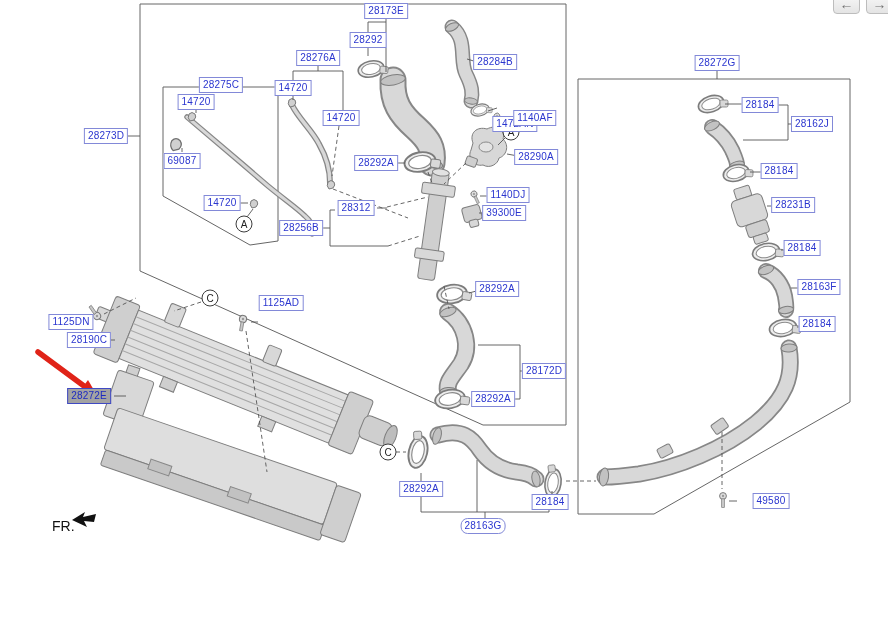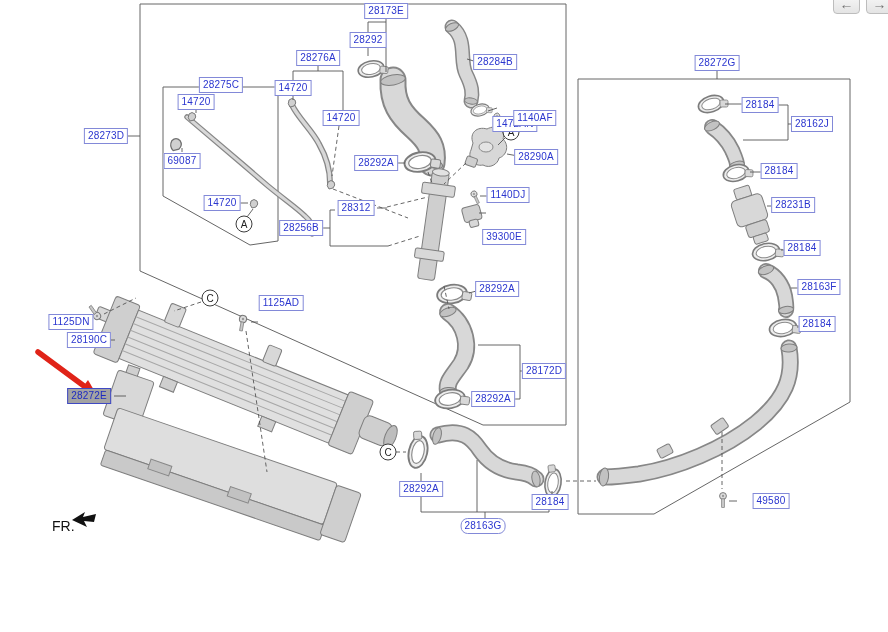--- a/index.html
+++ b/index.html
@@ -266,21 +266,21 @@
       <div class="plabel" style="left: 341px; top: 118px;">14720</div>
       <div class="plabel" style="left: 106px; top: 136px;">28273D</div>
       <div class="plabel" style="left: 182px; top: 161px;">69087</div>
       <div class="plabel" style="left: 515px; top: 108px; margin-top: 16px;">1472AN</div>
       <div class="plabel" style="left: 535px; top: 118px;">1140AF</div>
       <div class="plabel" style="left: 376px; top: 163px;">28292A</div>
       <div class="plabel" style="left: 536px; top: 157px;">28290A</div>
       <div class="plabel" style="left: 222px; top: 203px;">14720</div>
       <div class="plabel" style="left: 508px; top: 195px;">1140DJ</div>
       <div class="plabel" style="left: 356px; top: 208px;">28312</div>
-      <div class="plabel" style="left: 504px; top: 213px; margin-top: 24px;">39300E</div>
+      <div class="plabel" style="left: 504px; top: 213px;">39300E</div>
       <div class="plabel" style="left: 301px; top: 228px;">28256B</div>
       <div class="plabel" style="left: 497px; top: 289px;">28292A</div>
       <div class="plabel" style="left: 544px; top: 371px;">28172D</div>
       <div class="plabel" style="left: 493px; top: 399px;">28292A</div>
       <div class="plabel" style="left: 421px; top: 489px;">28292A</div>
       <div class="plabel" style="left: 550px; top: 502px;">28184</div>
       <div class="plabel" style="left: 483px; top: 526px; border-radius: 7px;">28163G</div>
       <div class="plabel" style="left: 717px; top: 63px;">28272G</div>
       <div class="plabel" style="left: 760px; top: 105px;">28184</div>
       <div class="plabel" style="left: 812px; top: 124px;">28162J</div>

